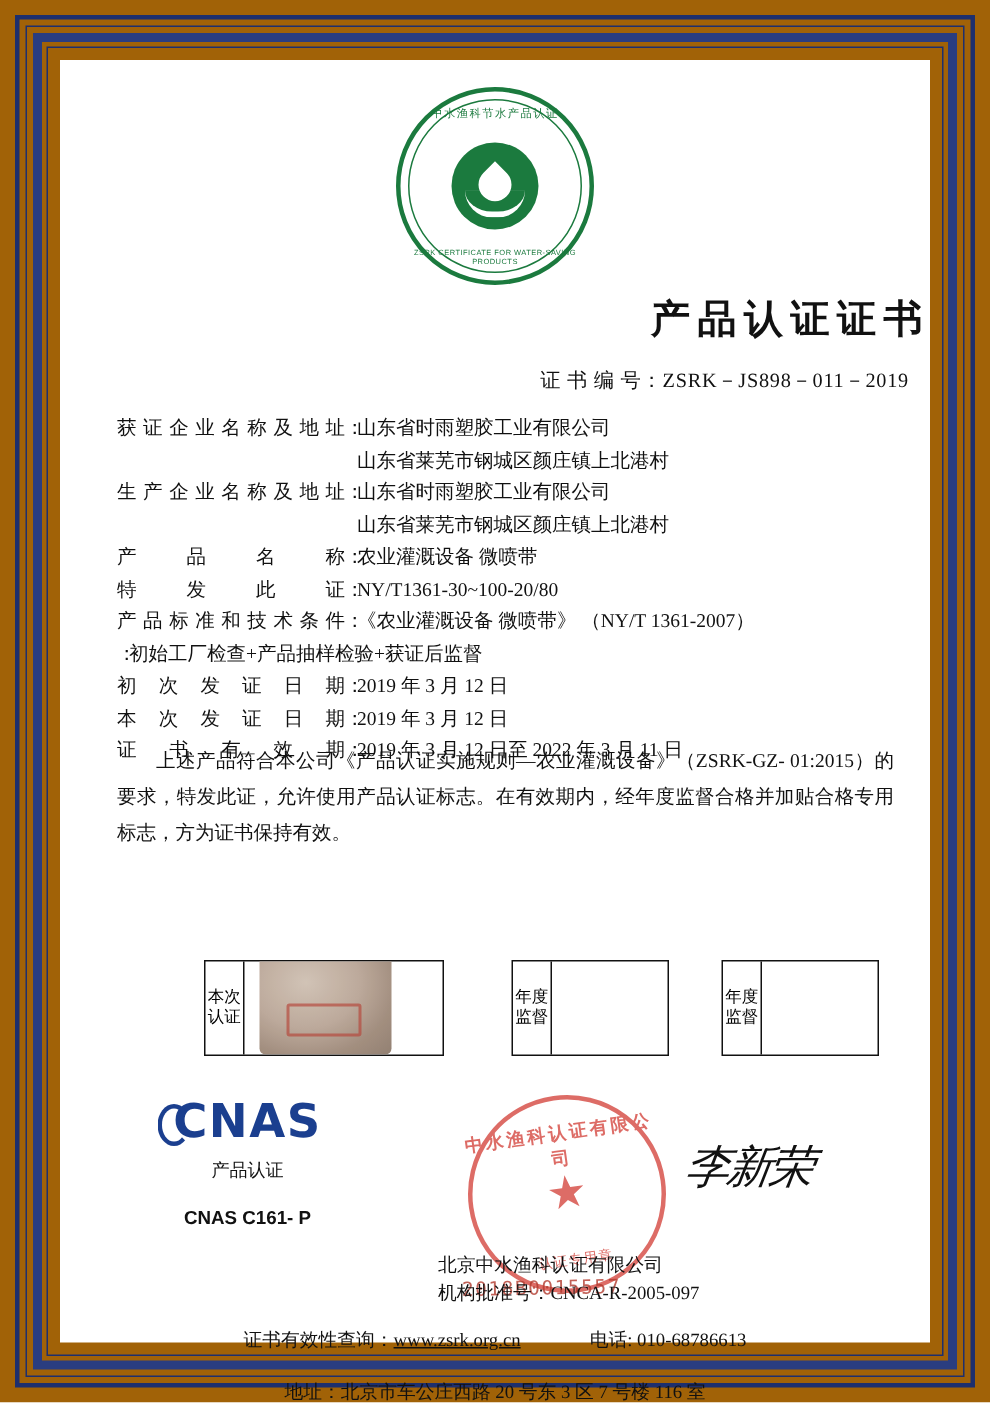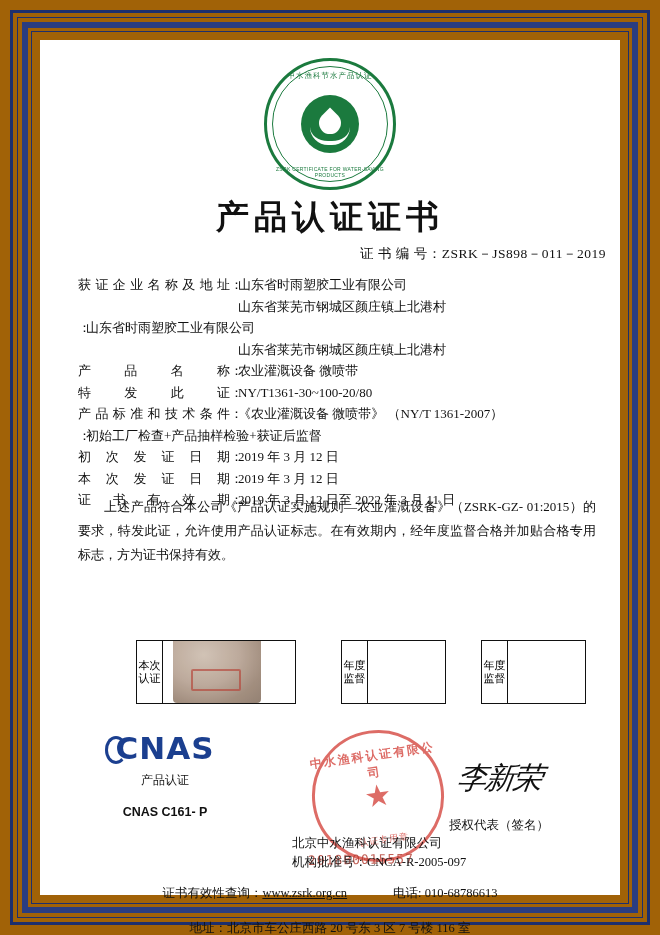--- a/index.html
+++ b/index.html
@@ -78,22 +78,22 @@
     font-size:7.5px;color:#1b7a3e;
     letter-spacing:1px;
     font-family:"Liberation Sans", sans-serif;
   }
   .logo .arc-top-text{top:10px;}
   .logo .arc-bot-text{bottom:9px;font-size:5px;letter-spacing:.3px;}
 
   
   .doc-title{
     position:absolute;left:0;right:0;top:155px;
-    text-align:center;
-    font-size:33px;
+    text-align:right;
+    font-size:26px;
     letter-spacing:5px;
     font-weight:bold;
     color:#111;
     font-family:"DejaVu Sans", sans-serif;
   }
   .cert-no{
     position:absolute;right:14px;top:205px;
     font-size:13.5px;color:#111;
     letter-spacing:.5px;
   }
@@ -288,20 +288,21 @@
         <div class="lbl">获证企业名称及地址</div>
         <div class="colon">：</div>
         <div class="val">山东省时雨塑胶工业有限公司</div>
       </div>
       <div class="row cont">
         <div class="lbl">x</div>
         <div class="colon">：</div>
         <div class="val">山东省莱芜市钢城区颜庄镇上北港村</div>
       </div>
       <div class="row">
+        <div class="lbl">生产企业名称及地址</div>
         <div class="colon">：</div>
         <div class="val">山东省时雨塑胶工业有限公司</div>
       </div>
       <div class="row cont">
         <div class="lbl">x</div>
         <div class="colon">：</div>
         <div class="val">山东省莱芜市钢城区颜庄镇上北港村</div>
       </div>
       <div class="row">
         <div class="lbl">产品名称</div>
@@ -372,21 +373,20 @@
 
     <div class="barcode-num">2018B0015557</div>
 
     <div class="issuer">
       <div>北京中水渔科认证有限公司</div>
       <div>机构批准号：CNCA-R-2005-097</div>
     </div>
 
     <div class="sign-wrap">
       <div class="sign-script">李新荣</div>
-      <div class="sign-label">授权代表（签名）</div>
     </div>
 
     <div class="footer-line">
       <span>证书有效性查询：</span><span class="u">www.zsrk.org.cn</span><span class="gap"></span><span>电话: 010-68786613</span>
     </div>
     <div class="addr">地址：北京市车公庄西路 20 号东 3 区 7 号楼 116 室</div>
 
   </div>
 </div>
 

